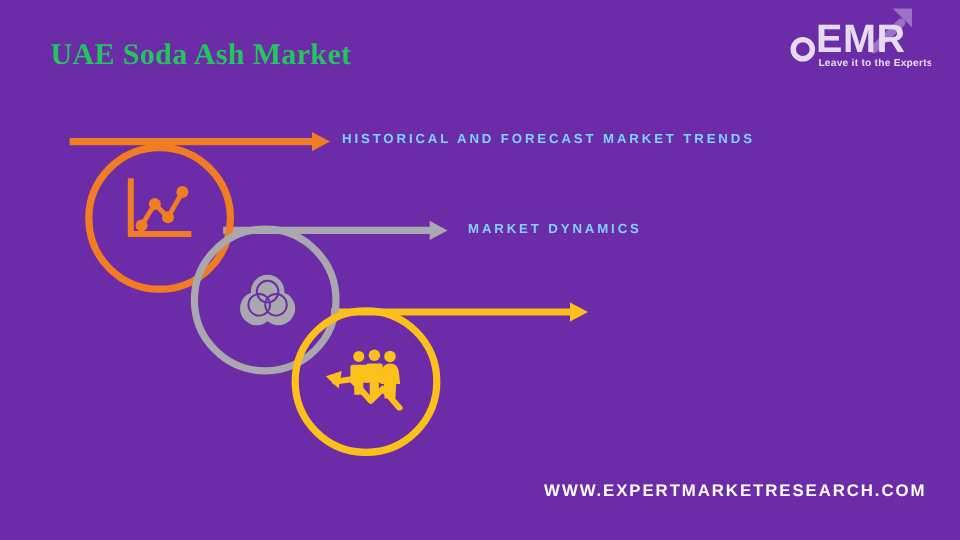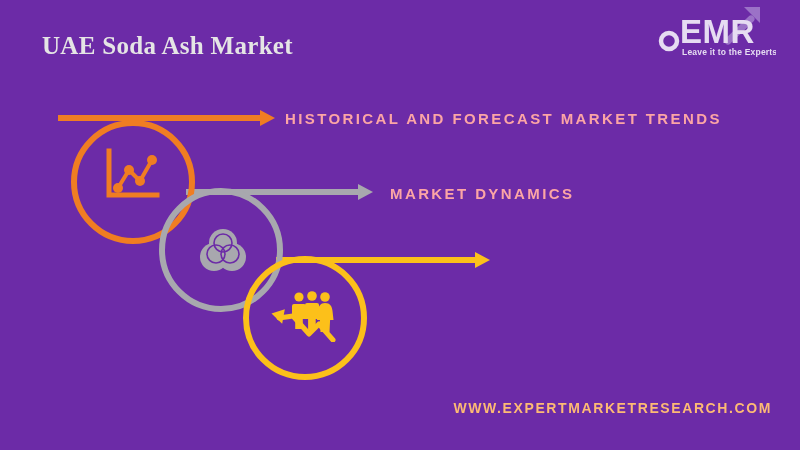--- a/index.html
+++ b/index.html
@@ -21,21 +21,21 @@
   }
 
   
   #page-title {
     position: absolute;
     left: 42px;
     top: 32px;
     font-family: "Liberation Serif", serif;
     font-weight: bold;
     font-size: 25px;
-    color: #e5e5e5;
+    color: #22c55e;
     letter-spacing: 0.3px;
     white-space: nowrap;
   }
 
   
   #logo {
     position: absolute;
     right: 24px;
     top: 1px;
     width: 120px;
@@ -89,39 +89,39 @@
     position: absolute;
     z-index: 6;
   }
   #icon-line-chart { left: 104px; top: 148px; width: 58px; height: 52px; }
   #icon-venn       { left: 198px; top: 225px; width: 50px; height: 50px; }
   #icon-people     { left: 271px; top: 288px; width: 66px; height: 54px; }
 
   
   .pillar-label {
     position: absolute;
-    color: #fca5a5;
+    color: #7dd3fc;
     font-family: "Liberation Sans", sans-serif;
     font-weight: bold;
-    font-size: 15px;
+    font-size: 11px;
     letter-spacing: 2.4px;
     white-space: nowrap;
     text-transform: uppercase;
     z-index: 7;
   }
   #label-trends    { left: 285px; top: 110px; }
   #label-dynamics  { left: 390px; top: 185px; }
   #label-landscape { left: 500px; top: 252px; }
 
   
   #footer-url {
     position: absolute;
     right: 28px;
     bottom: 34px;
-    color: #fdba74;
+    color: #ffffff;
     font-family: "Liberation Sans", sans-serif;
     font-weight: bold;
     font-size: 14px;
     letter-spacing: 1.6px;
     white-space: nowrap;
   }
 </style>
 </head>
 <body>
 

